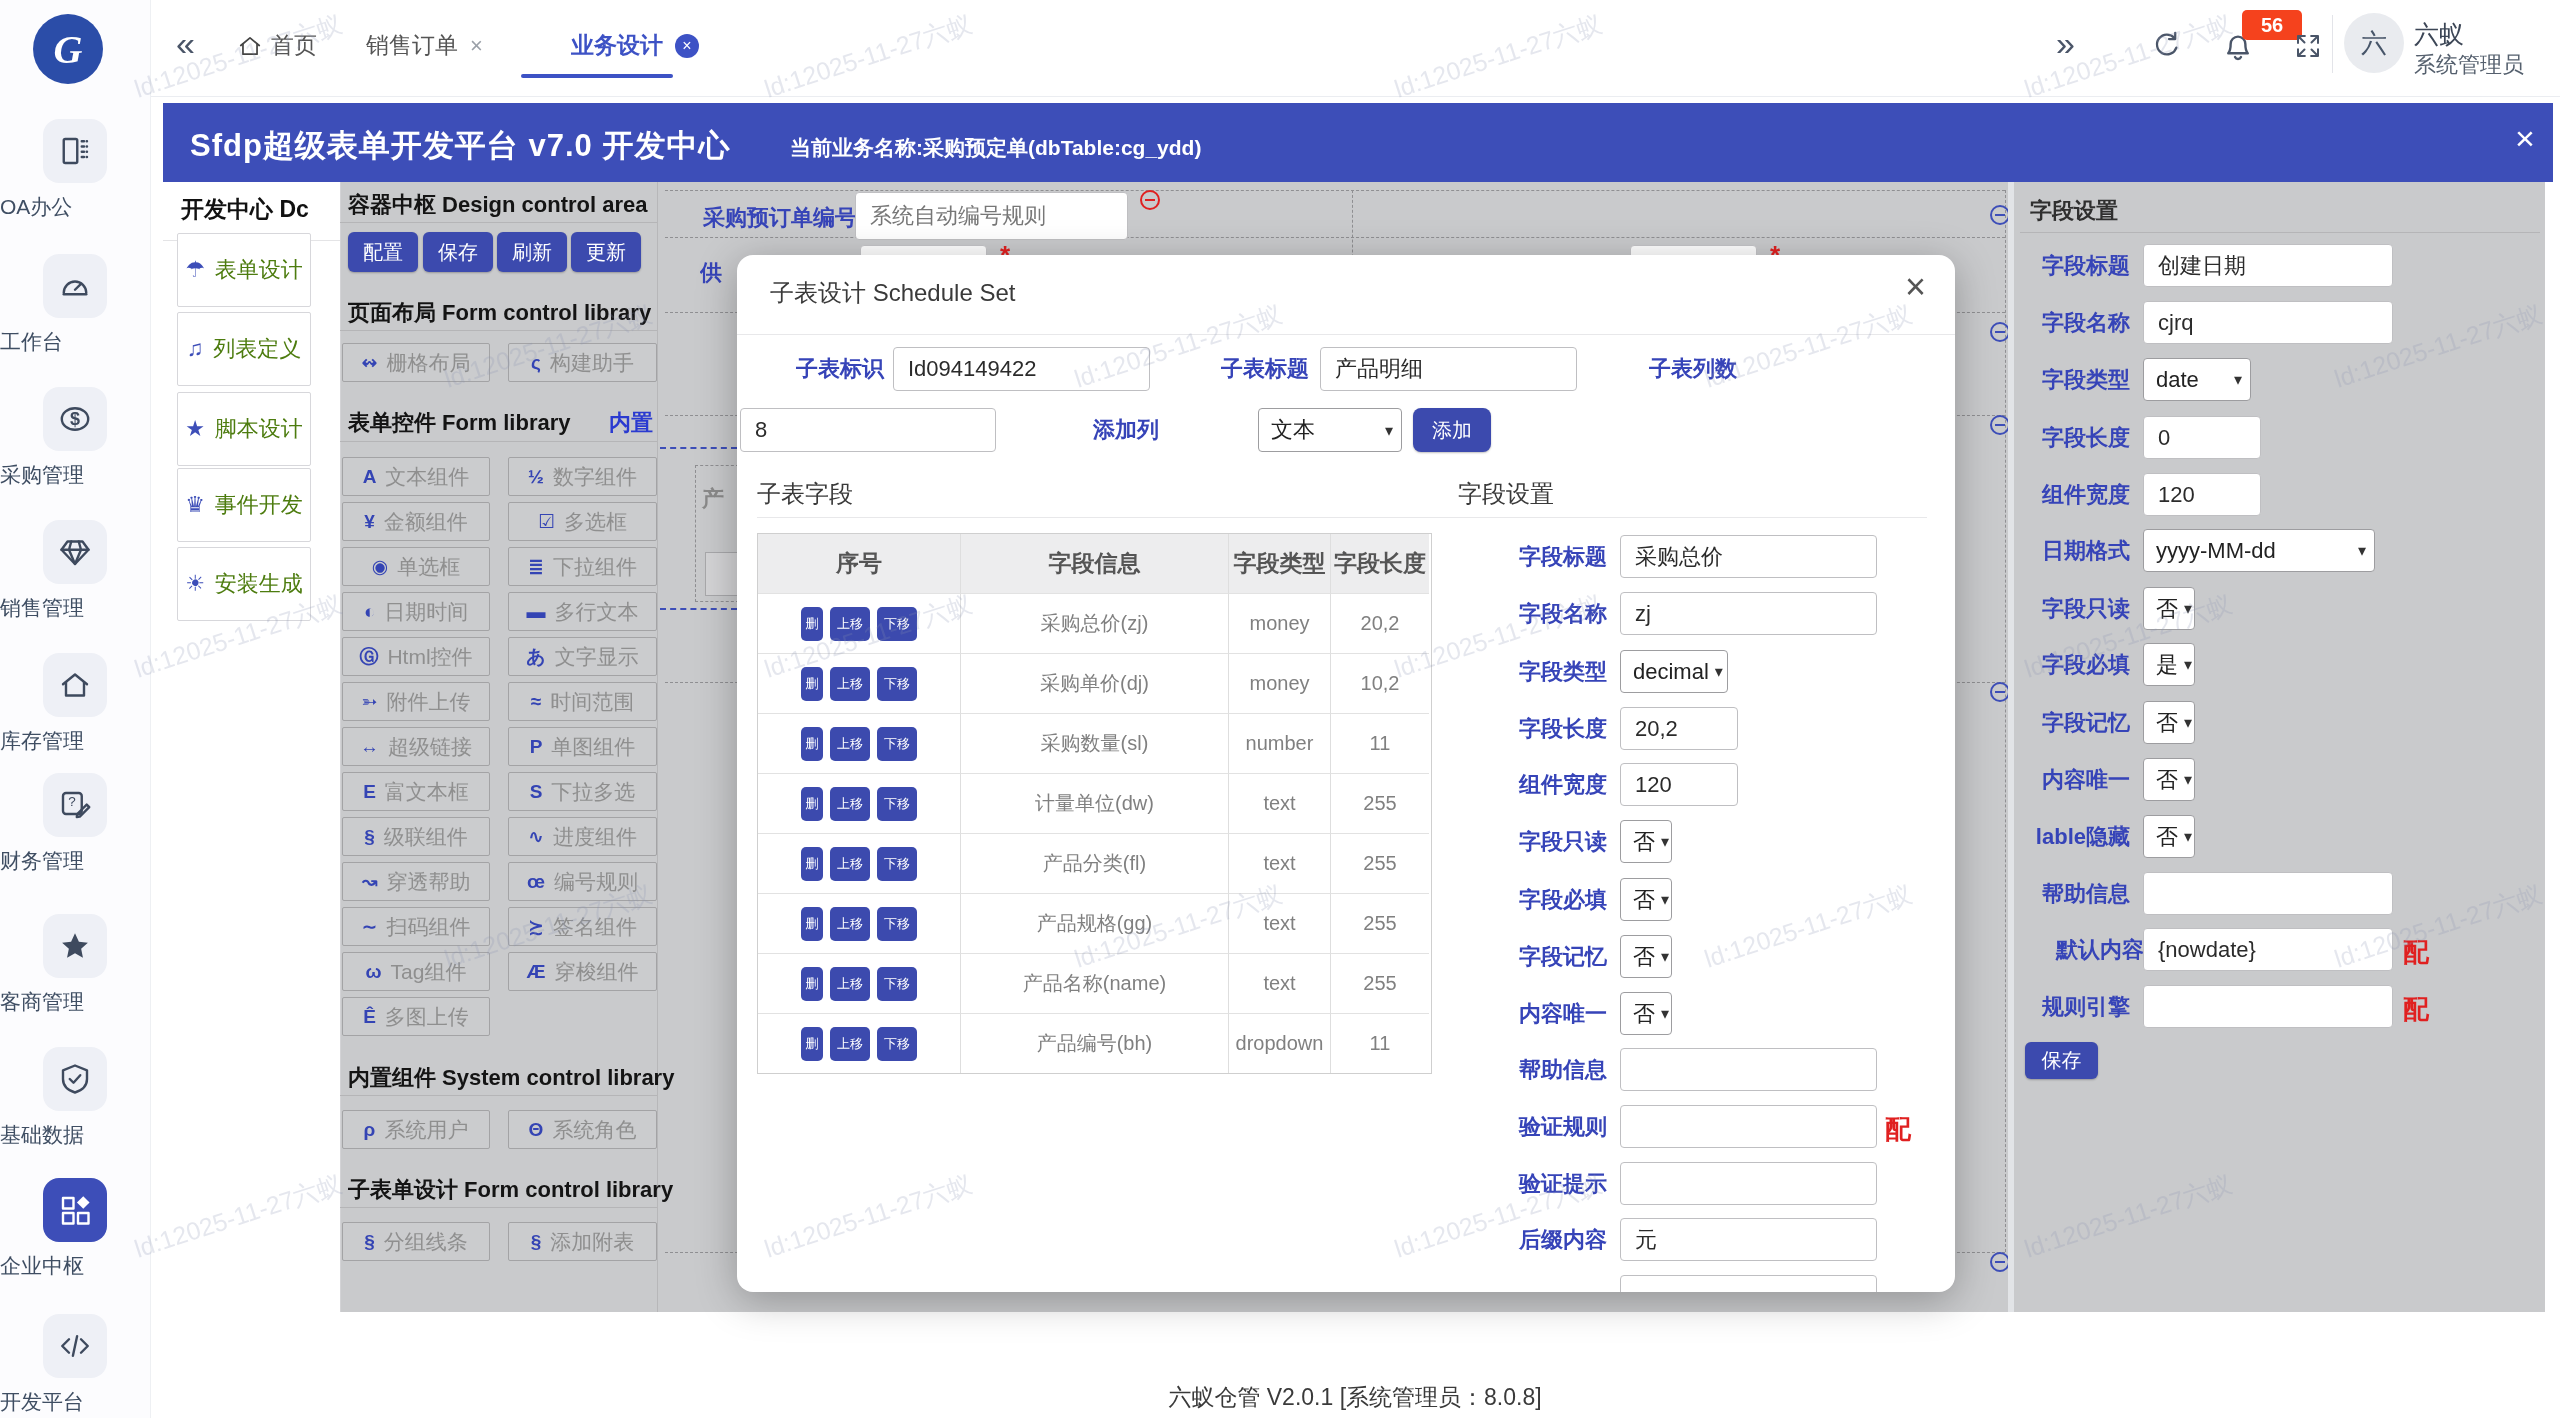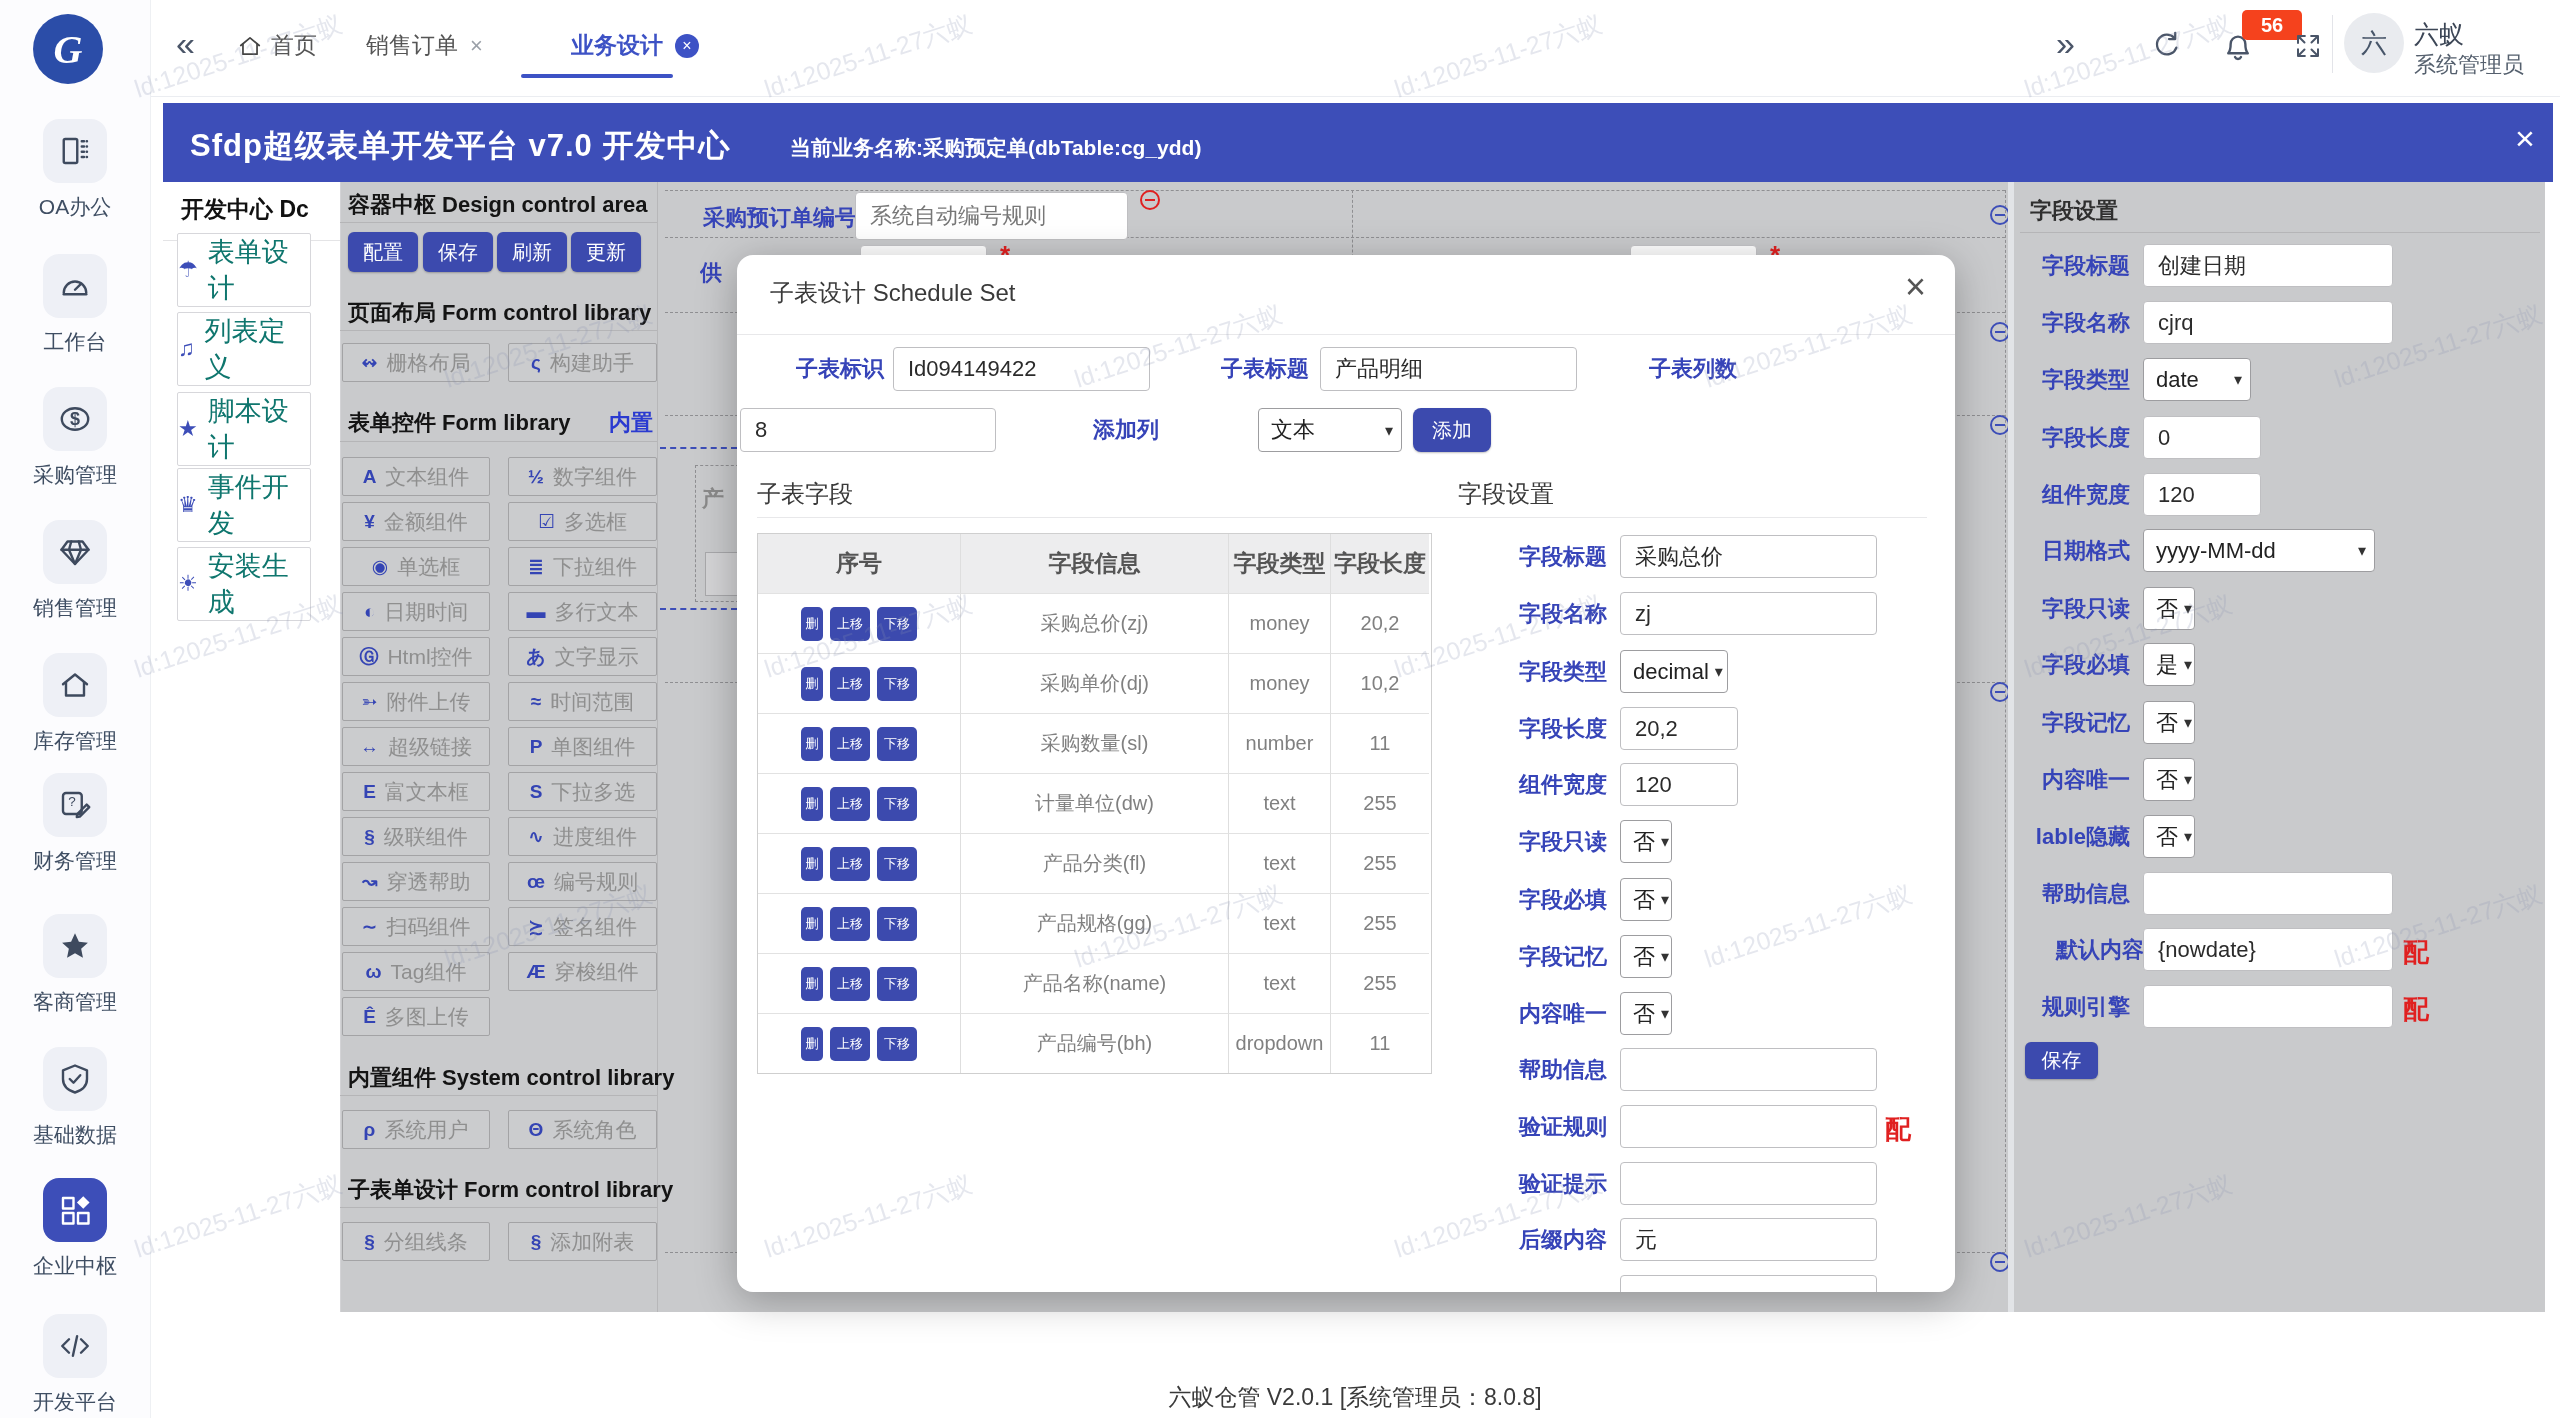--- a/index.html
+++ b/index.html
@@ -34,38 +34,38 @@
   
   #sidebar{position:absolute;left:0;top:0;width:150px;height:1418px;background:#fcfcfe;border-right:1px solid #eef0f3;z-index:6;}
   #logo{position:absolute;left:33px;top:14px;width:70px;height:70px;border-radius:50%;background:#2b4da8;
         color:#fff;display:flex;align-items:center;justify-content:center;
         font-family:"Liberation Serif","DejaVu Serif",serif;font-style:italic;font-weight:bold;font-size:40px;}
   .side-item{position:absolute;left:0;width:150px;height:110px;cursor:pointer;}
   .side-ico{position:absolute;left:43px;top:0;width:64px;height:64px;border-radius:16px;background:#eef0f6;
             color:#3e4a5e;display:flex;align-items:center;justify-content:center;}
   .side-ico .icon-svg{width:36px;height:36px;}
   .side-ico.active{background:#3D4EB8;color:#fff;}
-  .side-label{position:absolute;left:0;top:74px;width:150px;text-align:center;font-size:21px;color:#3f4e63;}
+  .side-label{position:absolute;left:0;top:74px;width:150px;font-size:21px;color:#3f4e63;}
 
   
   #devwin{position:absolute;left:163px;top:103px;width:2390px;height:1209px;z-index:2;}
   #devheader{position:absolute;left:0;top:0;width:2390px;height:79px;background:#3D4EB8;color:#fff;}
   #dev-title{position:absolute;left:27px;top:22px;font-size:31px;font-weight:bold;letter-spacing:1px;}
   #dev-sub{position:absolute;left:627px;top:31px;font-size:21px;font-weight:bold;}
   #dev-close{position:absolute;left:2352px;top:18px;font-size:34px;color:#fff;cursor:pointer;line-height:1;}
   #devbody{position:absolute;left:0;top:79px;width:2390px;height:1130px;background:#c9cacc;}
 
   
   #devnav{position:absolute;left:0;top:0;width:177px;height:1130px;background:#fff;border-right:1px solid #d3d3d6;}
   #devnav-title{position:absolute;left:18px;top:12px;font-size:23px;font-weight:bold;color:#111;}
   #devnav-sep{position:absolute;left:0;top:58px;width:177px;height:1px;background:#e4e4e6;}
   .nav-box{position:absolute;left:14px;width:132px;height:72px;border:1px solid #d7d7db;border-radius:2px;background:#fff;
            display:flex;align-items:center;justify-content:center;gap:10px;cursor:pointer;}
   .nav-ico{color:#3D4EB8;font-size:22px;}
-  .nav-label{font-size:27px;color:#0f766e;}
+  .nav-label{font-size:22px;color:#4d7c0f;}
 
   
   #ctrl{position:absolute;left:177px;top:0;width:317px;height:1130px;border-right:1px solid #b7b7b9;}
   .ctrl-title{position:absolute;left:8px;font-size:22px;font-weight:bold;color:#141414;white-space:nowrap;}
   .ctrl-div{position:absolute;left:0;width:317px;height:1px;background:#b5b5b7;}
   .bluebtn{background:#3C4AAE;color:#fff;border-radius:6px;display:flex;align-items:center;justify-content:center;
            font-size:20px;cursor:pointer;box-shadow:0 1px 2px rgba(0,0,0,.25);}
   .citem{position:absolute;border:1px solid #a3a3a5;border-radius:2px;display:flex;align-items:center;justify-content:center;
          gap:9px;font-size:21px;color:#8f8f8f;cursor:pointer;background:rgba(255,255,255,0.05);white-space:nowrap;overflow:hidden;}
   .citem .ci{color:#3444B4;font-size:19px;font-weight:bold;}

